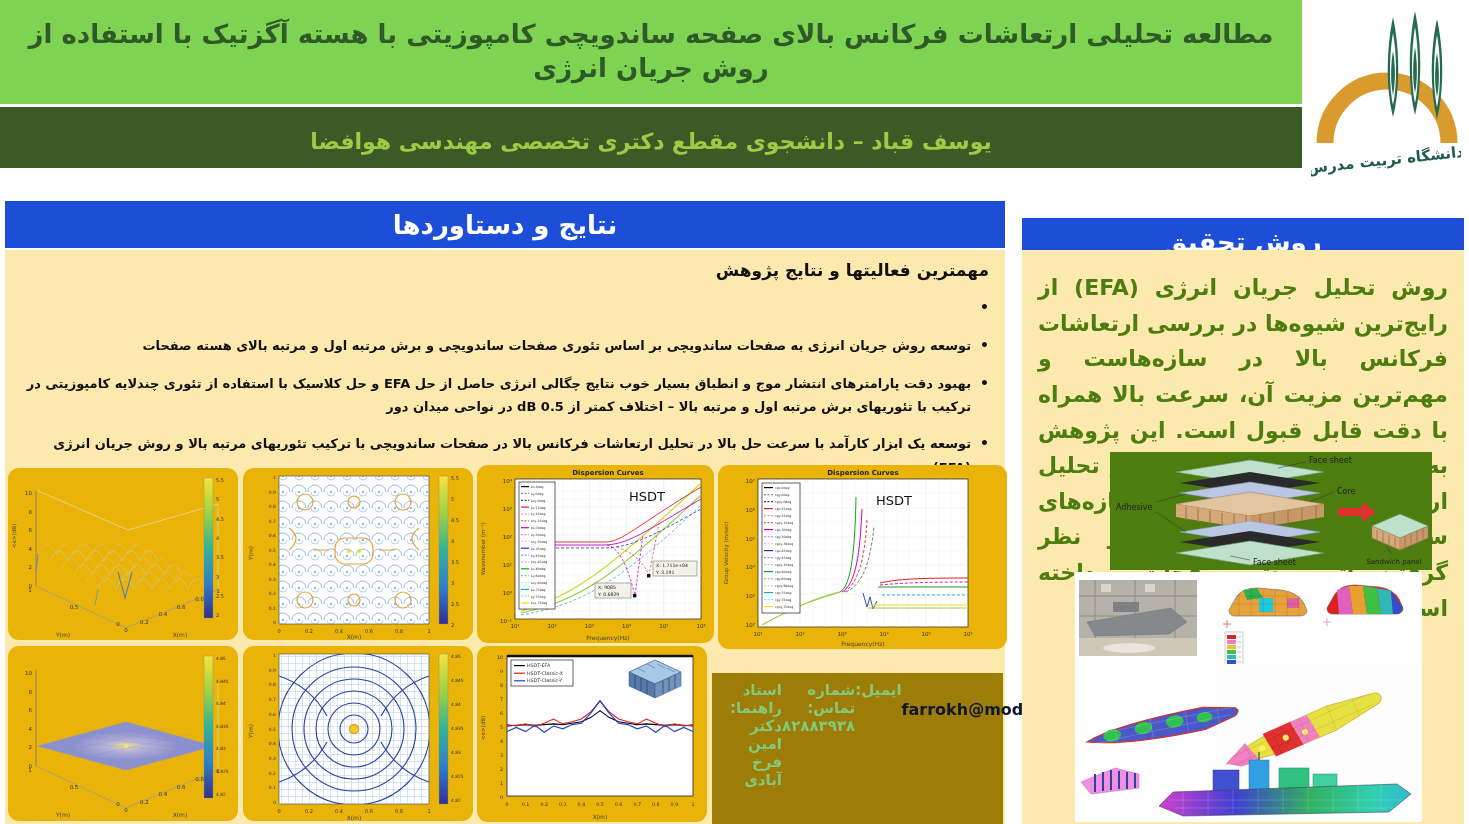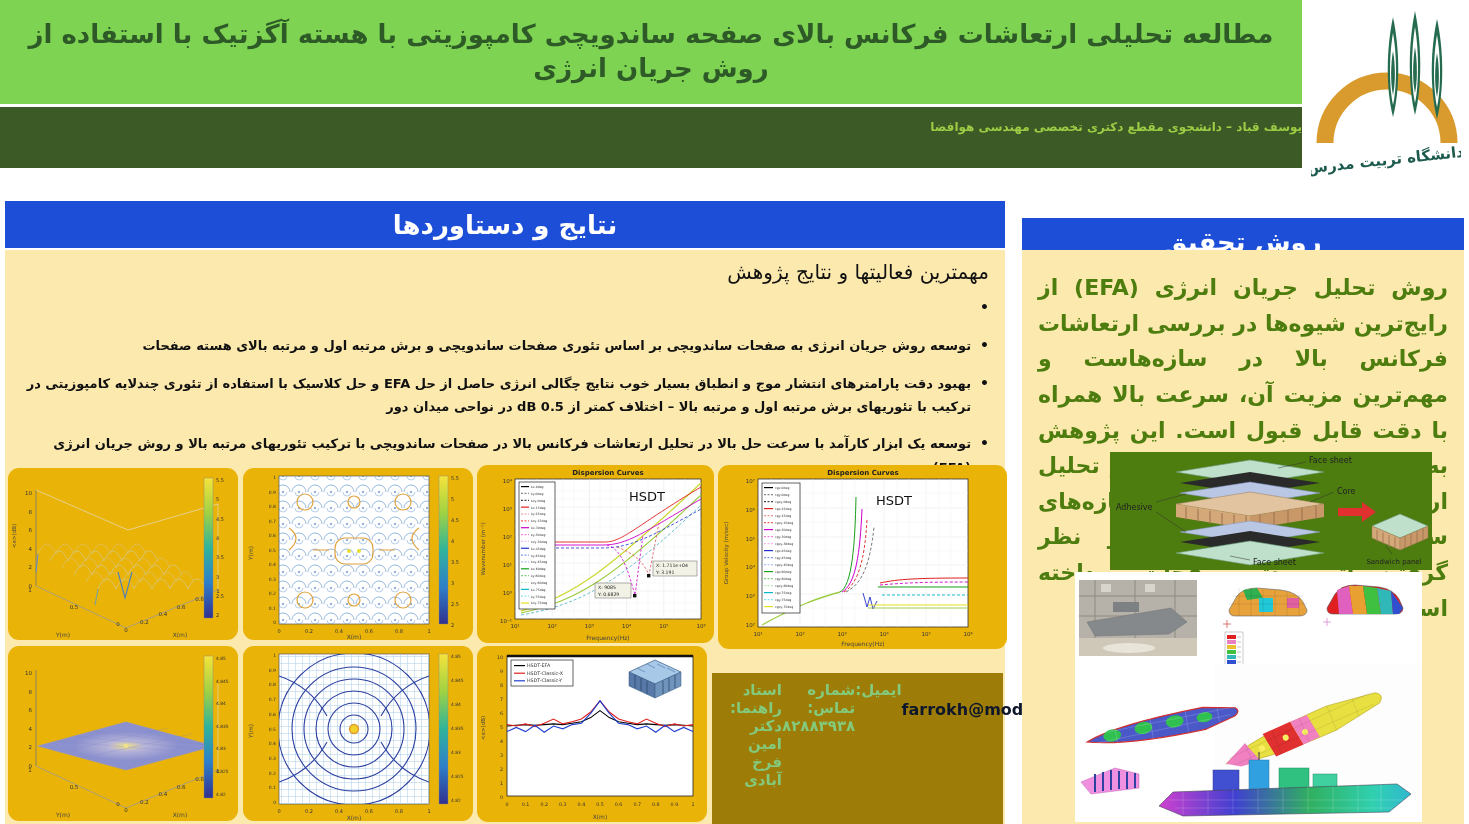--- a/index.html
+++ b/index.html
@@ -2,31 +2,31 @@
 <html><head>
 <meta charset="utf-8">
 <style>
   html,body{margin:0;padding:0;background:#fff;font-family:"DejaVu Sans",sans-serif;}
   #poster{position:relative;width:1469px;height:824px;background:#ffffff;overflow:hidden;}
   .abs{position:absolute;}
   
   .title-band{left:0;top:0;width:1302px;height:104px;background:#7fd353;display:flex;align-items:center;justify-content:center;}
   .title-band .t{font-size:26px;font-weight:bold;color:#2d5a27;text-align:center;line-height:1.3;padding:0 14px;}
   .author-band{left:0;top:107px;width:1302px;height:61px;background:#3b5a26;}
-  .author-band .a{font-size:12px;font-weight:bold;color:#9ccb44;text-align:right;padding-top:13px;}
+  .author-band .a{font-size:22px;font-weight:bold;color:#9ccb44;text-align:center;padding-top:22px;}
   .logo-box{left:1302px;top:0;width:167px;height:181px;background:#ffffff;display:flex;align-items:center;justify-content:center;}
   
   .sec-header{height:47px;background:#1d4ed8;display:flex;align-items:center;justify-content:center;margin-top:16px;}
   .sec-header .h{color:#ffffff;font-size:26px;font-weight:bold;}
   .results-header{left:5px;top:185px;width:1000px;}
   .method-header{left:1022px;top:202px;width:442px;}
   
   .results-body{left:5px;top:250px;width:1000px;height:574px;background:#fce9ad;}
   .method-body{left:1022px;top:250px;width:442px;height:574px;background:#fce9ad;}
-  .res-heading{position:absolute;top:10px;right:16px;font-size:20px;font-weight:normal;color:#111;}
+  .res-heading{position:absolute;top:10px;right:16px;font-size:17px;font-weight:bold;color:#111;}
   .bullets{position:absolute;top:46px;right:16px;left:12px;}
   .bullet{display:flex;gap:9px;margin-bottom:14px;font-size:13px;font-weight:600;color:#111;line-height:1.8;}
   .bullet .dot{font-size:14px;line-height:1.7;}
   .method-par{position:absolute;top:20px;right:16px;left:16px;font-size:22px;font-weight:bold;color:#4d7c0f;line-height:1.62;text-align:justify;}
   
   .plot{position:absolute;background:#eab308;border-radius:11px;}
   .contact{position:absolute;left:707px;top:423px;width:291px;height:151px;background:#9d7c07;display:flex;justify-content:space-around;padding:8px 18px;box-sizing:border-box;}
   .contact div{font-size:15px;font-weight:bold;color:#83ca7c;text-align:right;}
   .contact .email{color:#0f172a;text-align:right;font-size:16px;}
   .sandwich-box{position:absolute;left:88px;top:202px;width:322px;height:118px;background:#4d7c0f;}

